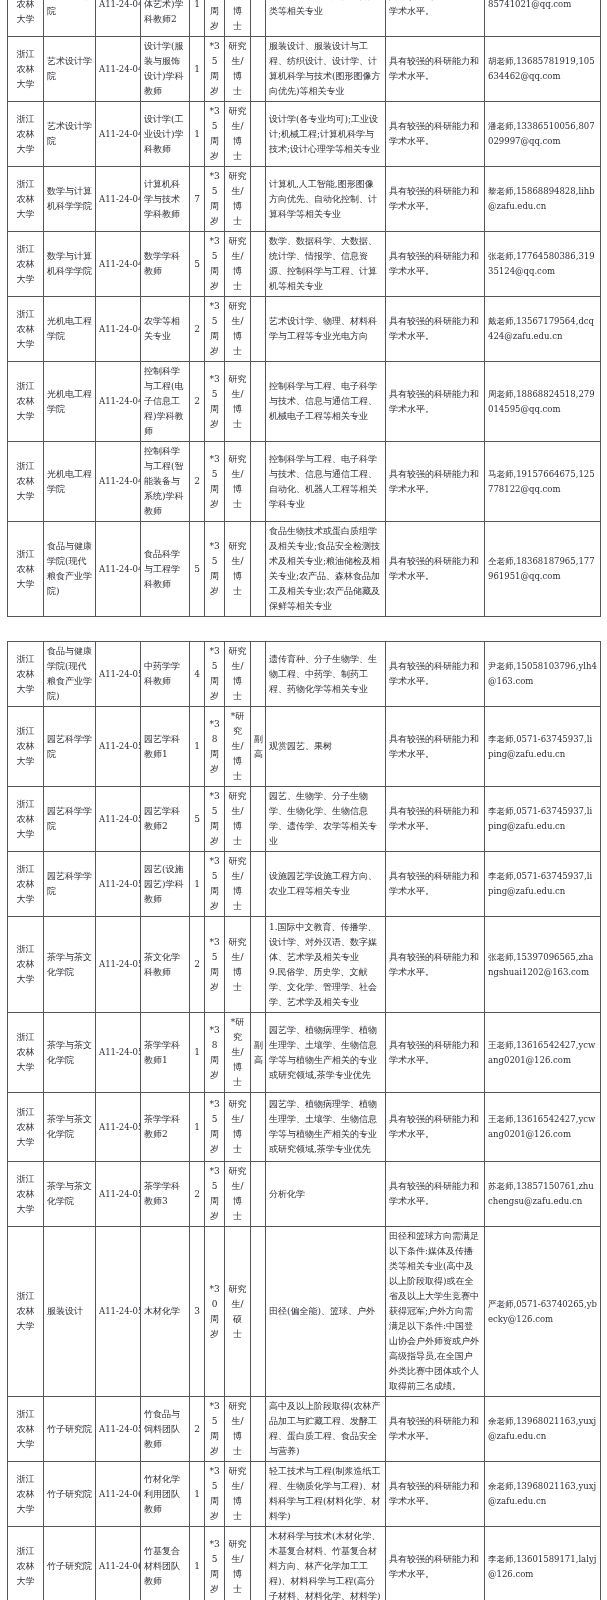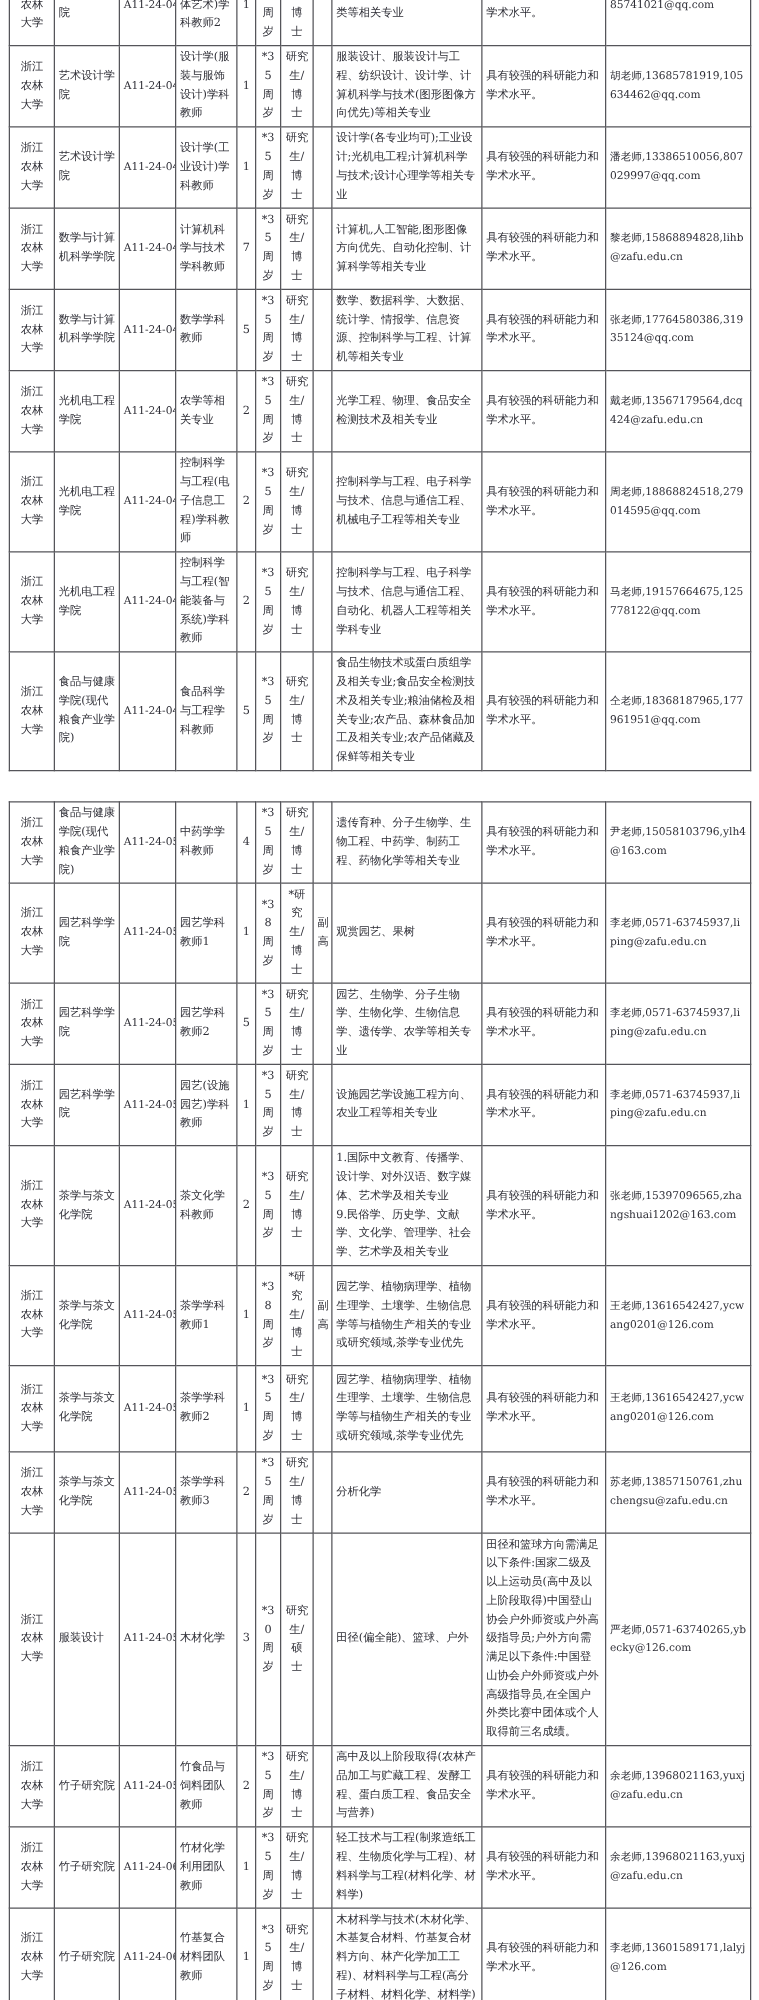--- a/index.html
+++ b/index.html
@@ -102,21 +102,21 @@
 院</td>
             <td class="c code">A11-24-043</td>
             <td class="l">设计学(工业设计)学科教师</td>
             <td class="c">1</td>
             <td class="c">*35
 周岁</td>
             <td class="c">研究
 生/博
 士</td>
             <td class="c"></td>
-            <td class="l">设计学(各专业均可);工业设计;光机电工程;计算机科学与技术;设计心理学等相关专业</td>
+            <td class="l">设计学(各专业均可);工业设计;机械工程;计算机科学与技术;设计心理学等相关专业</td>
             <td class="l">具有较强的科研能力和学术水平。</td>
             <td class="l contact">潘老师,13386510056,807029997@qq.com</td>
           </tr>
           <tr style="height: 48px;">
             <td class="c">浙江
 农林
 大学</td>
             <td class="l">数学与计算
 机科学学院</td>
             <td class="c code">A11-24-044</td>
@@ -159,21 +159,21 @@
 学院</td>
             <td class="c code">A11-24-046</td>
             <td class="l">农学等相关专业</td>
             <td class="c">2</td>
             <td class="c">*35
 周岁</td>
             <td class="c">研究
 生/博
 士</td>
             <td class="c"></td>
-            <td class="l">光学工程、物理、食品安全检测技术及相关专业</td>
+            <td class="l">艺术设计学、物理、材料科学与工程等专业光电方向</td>
             <td class="l">具有较强的科研能力和学术水平。</td>
             <td class="l contact">戴老师,13567179564,dcq424@zafu.edu.cn</td>
           </tr>
           <tr style="height: 69px;">
             <td class="c">浙江
 农林
 大学</td>
             <td class="l">光机电工程
 学院</td>
             <td class="c code">A11-24-047</td>
@@ -411,21 +411,21 @@
             <td class="c code">A11-24-058</td>
             <td class="l">木材化学</td>
             <td class="c">3</td>
             <td class="c">*30
 周岁</td>
             <td class="c">研究
 生/硕
 士</td>
             <td class="c"></td>
             <td class="l">田径(偏全能)、篮球、户外</td>
-            <td class="l">田径和篮球方向需满足以下条件:国家二级及以上运动员(高中及以上阶段取得)中国登山协会户外师资或户外高级指导员;户外方向需满足以下条件:中国登山协会户外师资或户外高级指导员,在全国户外类比赛中团体或个人取得前三名成绩。</td>
+            <td class="l">田径和篮球方向需满足以下条件:媒体及传播类等相关专业(高中及以上阶段取得)或在全省及以上大学生竞赛中获得冠军;户外方向需满足以下条件:中国登山协会户外师资或户外高级指导员,在全国户外类比赛中团体或个人取得前三名成绩。</td>
             <td class="l contact">严老师,0571-63740265,ybecky@126.com</td>
           </tr>
           <tr style="height: 48px;">
             <td class="c">浙江
 农林
 大学</td>
             <td class="l">竹子研究院</td>
             <td class="c code">A11-24-059</td>
             <td class="l">竹食品与饲料团队教师</td>
             <td class="c">2</td>

